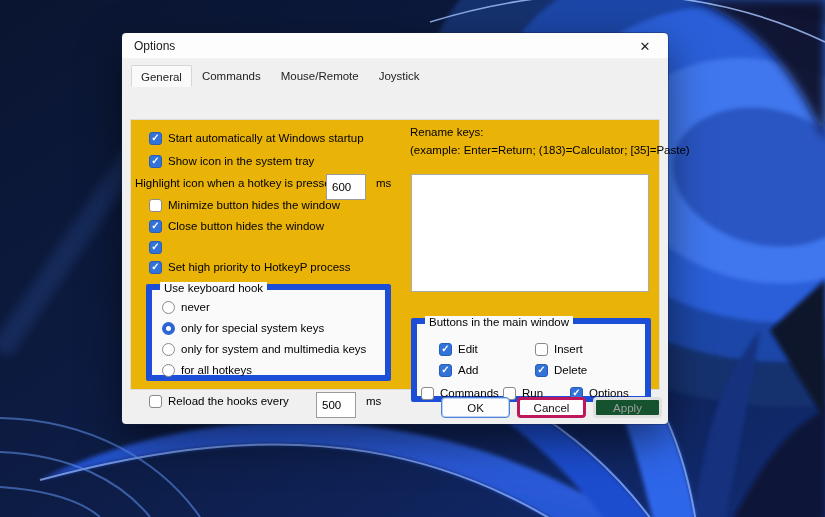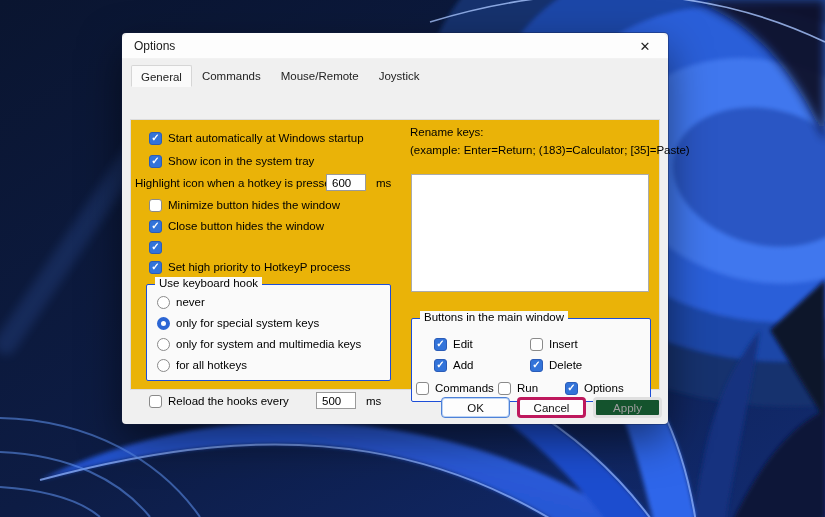--- a/index.html
+++ b/index.html
@@ -50,27 +50,27 @@
   }
   .cb.on{background:#3273d9;border-color:#2a5cb8;}
   .cb.on::after{content:"\2713";color:#fff;font-size:10px;line-height:1;font-weight:bold;}
   .rb{
     width:13px;height:13px;box-sizing:border-box;border-radius:50%;
     border:1px solid #8a8a8a;background:#fff;flex:0 0 13px;
   }
   .rb.on{border:4px solid #2c66d4;}
   .lbl{margin-left:6px;white-space:nowrap;}
   .groupbox{
-    position:absolute;border:1px solid #1d4ed8;border-radius:2px;box-sizing:border-box;
+    position:absolute;border:6px solid #1d4ed8;border-radius:2px;box-sizing:border-box;
   }
   .groupbox > .legend{
     position:absolute;top:-8px;left:8px;background:#fafafa;padding:0 4px;white-space:nowrap;
   }
   .txt{
-    position:absolute;box-sizing:border-box;height:17px;border:1px solid #9a9a9a;
+    position:absolute;box-sizing:border-box;height:26px;border:1px solid #9a9a9a;
     background:#fff;font-family:"Liberation Sans", sans-serif;font-size:11.5px;
     padding:0 5px;color:#000;outline:none;
   }
   .unit{position:absolute;white-space:nowrap;}
   .textarea{
     position:absolute;box-sizing:border-box;border:1px solid #ababab;background:#fff;
     font-family:"Liberation Sans", sans-serif;font-size:11.5px;resize:none;outline:none;padding:3px;
   }
   .statictext{position:absolute;white-space:nowrap;}
   .btn{

